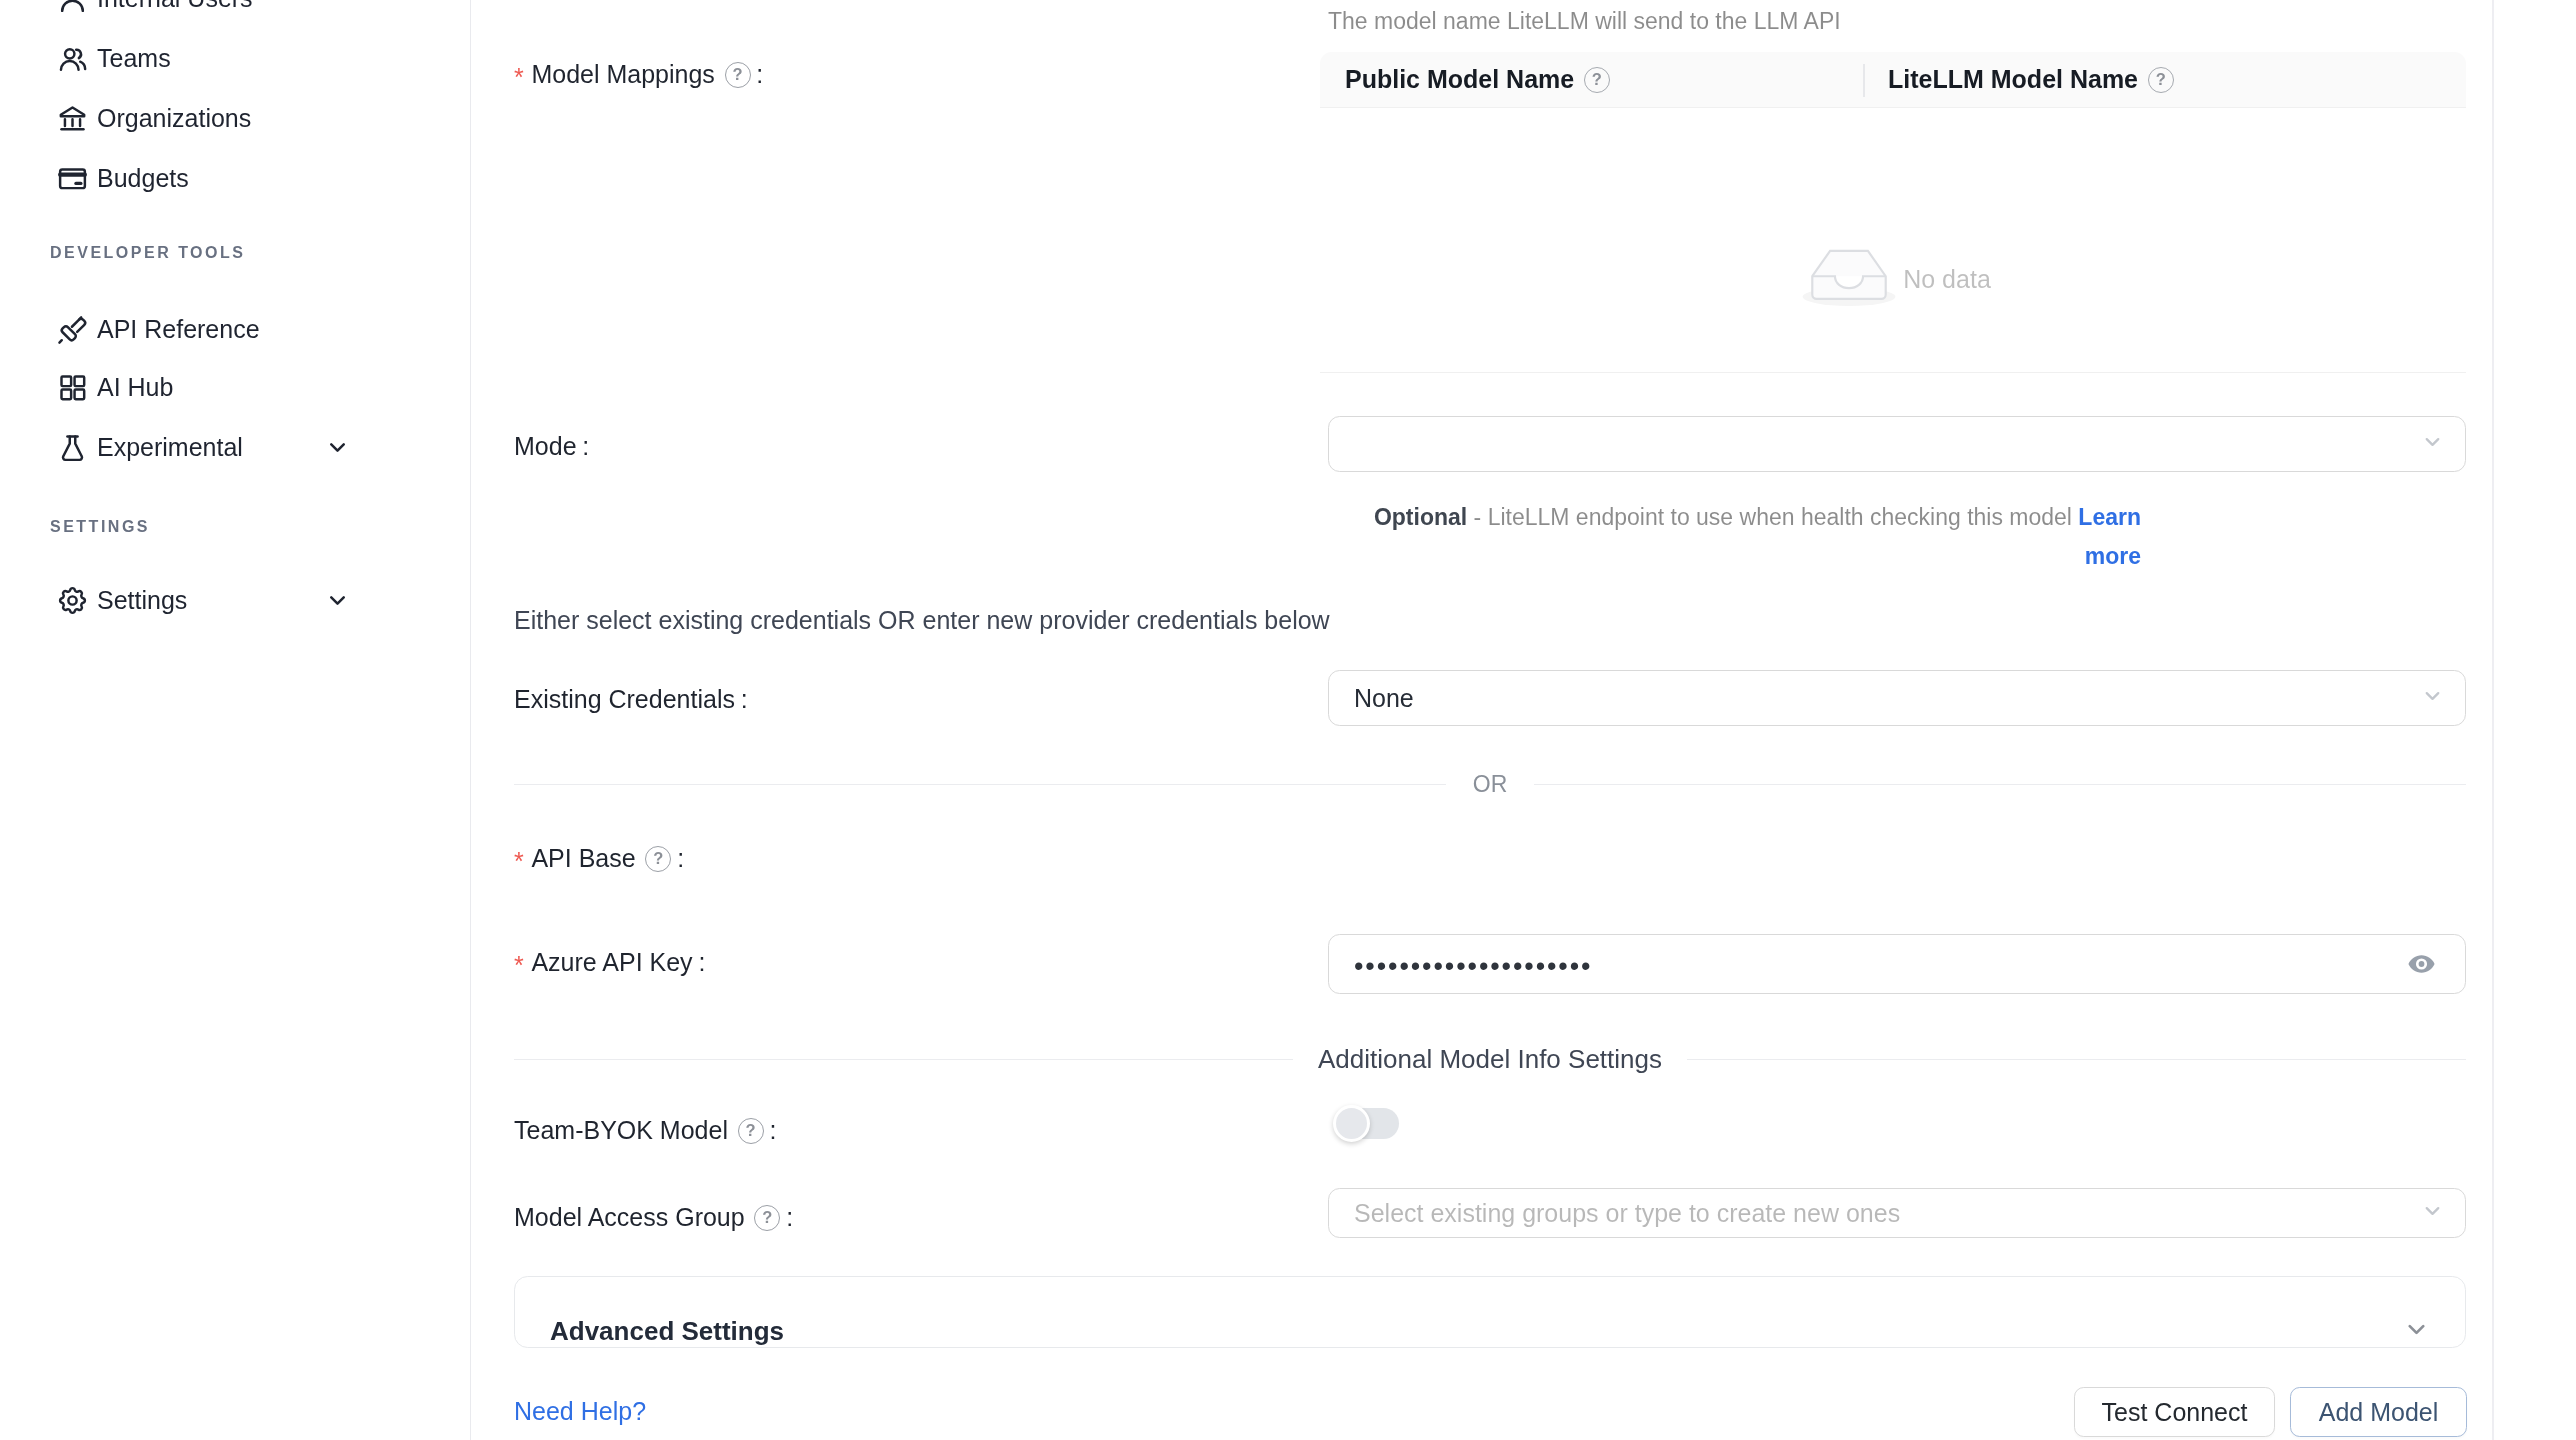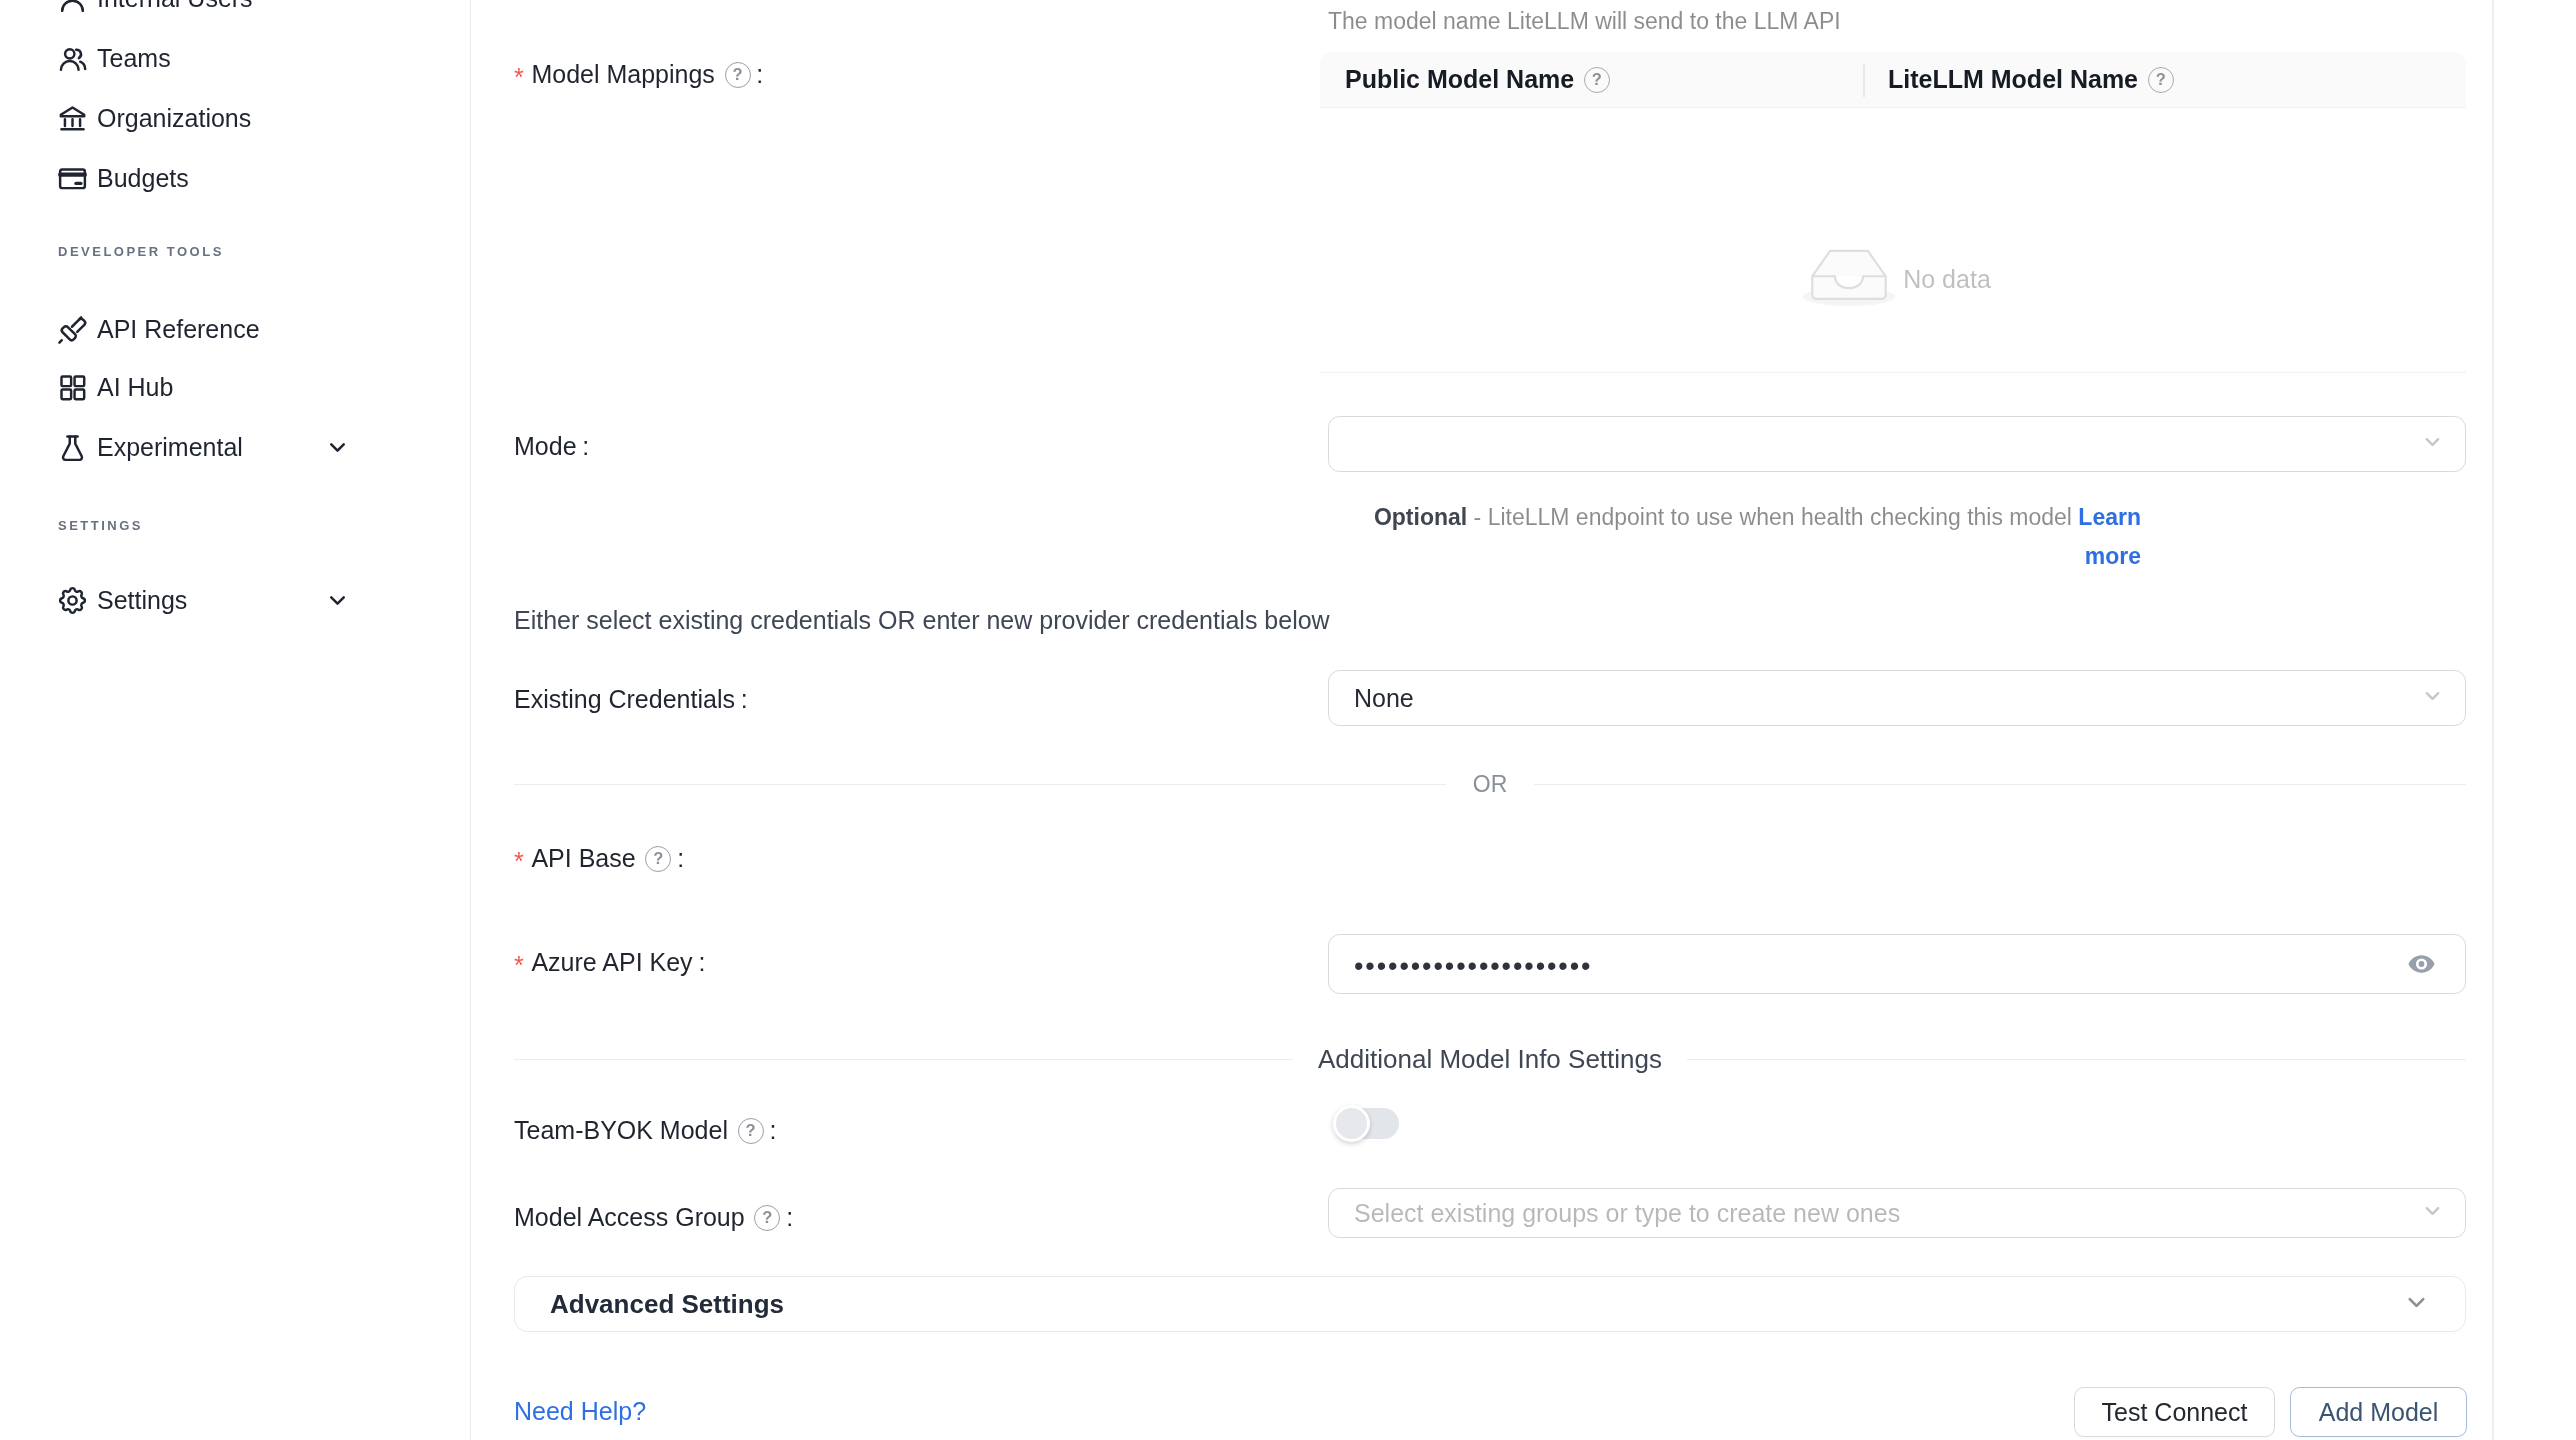--- a/index.html
+++ b/index.html
@@ -8,22 +8,22 @@
   .page { position:relative; width:2576px; height:1440px; }
 
   
   .sidebar { position:absolute; left:0; top:0; width:471px; height:1440px;
     background:#fff; border-right:1.9px solid #e9eaee; overflow:hidden; }
   .nav-item { position:absolute; left:0; width:471px; height:60px;
     display:flex; align-items:center; cursor:pointer; }
   .nav-item .nicon { position:absolute; left:56px; width:33px; height:33px; display:flex; align-items:center; justify-content:center; }
   .nav-item .nlabel { position:absolute; left:97px; font-size:25px; color:#1f2430; }
   .nav-item .nchev { position:absolute; left:325px; width:25px; height:25px; }
-  .nav-section { position:absolute; left:50px; font-size:13px; font-weight:700;
-    color:#687081; letter-spacing:2.5px;margin-left:8px; }
+  .nav-section { position:absolute; left:50px; font-size:16px; font-weight:700;
+    color:#687081; letter-spacing:2.5px; }
   .nicon svg, .nchev svg { stroke:#1f2430; fill:none; stroke-width:1.8; stroke-linecap:round; stroke-linejoin:round; }
 
   
   .main { position:absolute; left:471px; top:0; right:0; bottom:0; }
   .abs { position:absolute; }
   .page-right-divider { position:absolute; left:2492px; top:0; width:1.9px; height:1440px; background:#eeeef2; }
 
   .helper-gray { font-size:23px; color:rgba(0,0,0,0.45); }
 
   .flabel { position:absolute; display:flex; align-items:center; font-size:25px; color:#1f242e; }
@@ -66,23 +66,23 @@
   .help-note b { color:#3f4650; }
   .link { color:#2f6fe4; cursor:pointer; }
   .note-line { position:absolute; left:513px; top:606px; font-size:25px; color:#3f4654; }
 
   .toggle { position:absolute; left:1334px; top:1108px; width:64px; height:31px;
     background:#e2e5e9; border-radius:15.5px; cursor:pointer; }
   .toggle .knob { position:absolute; left:-1.9px; top:-2.9px; width:37px; height:37px;
     background:#e6e8ec; border:3.9px solid #fff; border-radius:50%;
     box-shadow:0 1.9px 5.8px rgba(0,0,0,0.18); }
 
-  .adv-panel { position:absolute; left:513px; top:1276px; width:1952px; height:56px;
+  .adv-panel { position:absolute; left:513px; top:1276px; width:1952px; height:72px;
     background:#fff; border:1.9px solid #e7e9ec; border-radius:13.6px;
-    display:flex; align-items:center; padding:0 35px; cursor:pointer; }
+    display:flex; align-items:flex-end; padding:0 35px; cursor:pointer; }
   .adv-title { font-size:26px; font-weight:700; color:#232b39; }
   .adv-chev { margin-left:auto; }
   .adv-chev svg { stroke:#8c9097; fill:none; stroke-width:2.4; stroke-linecap:round; stroke-linejoin:round; }
 
   .btn { position:absolute; top:1387px; height:50px; border-radius:9.7px; background:#fff;
     display:flex; align-items:center; justify-content:center; font-size:25px; cursor:pointer;
     box-shadow:0 1.9px 1.9px rgba(0,0,0,0.02); }
   .btn-test { left:2073px; width:201px; border:1.9px solid #d9d9d9; color:#24292f; }
   .btn-add { left:2289px; width:177px; border:1.9px solid #a6bbd9; color:#3c5472; }
   .need-help { position:absolute; left:513px; top:1397px; font-size:25px; color:#2f6fe4; cursor:pointer; }

